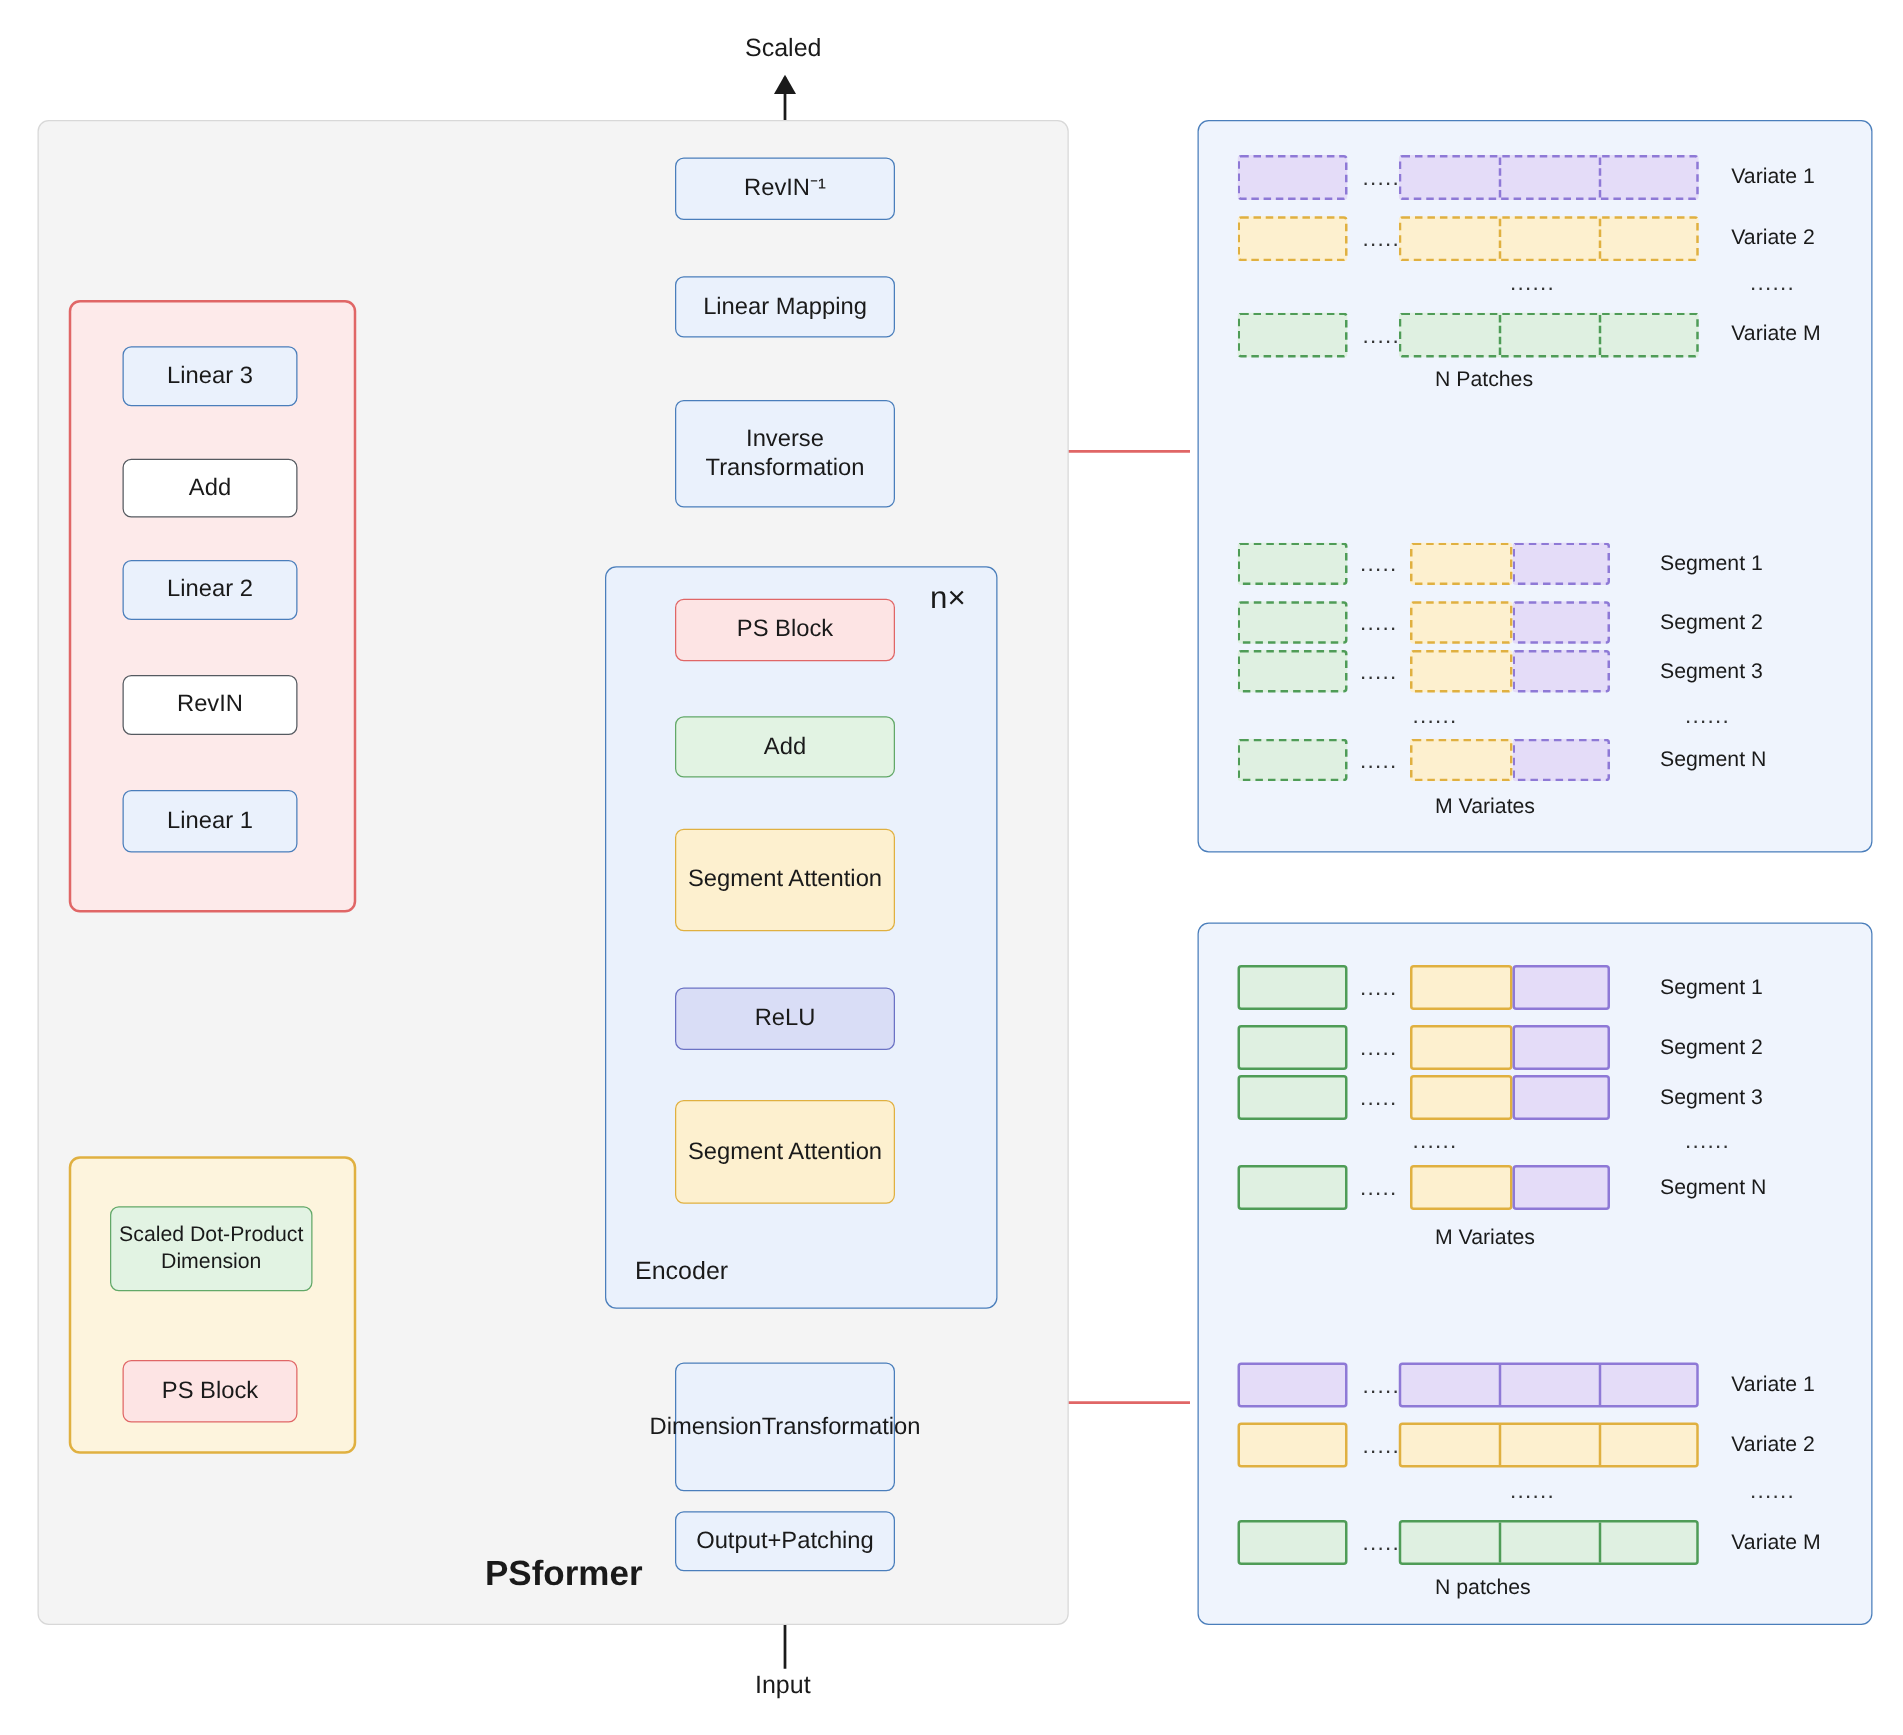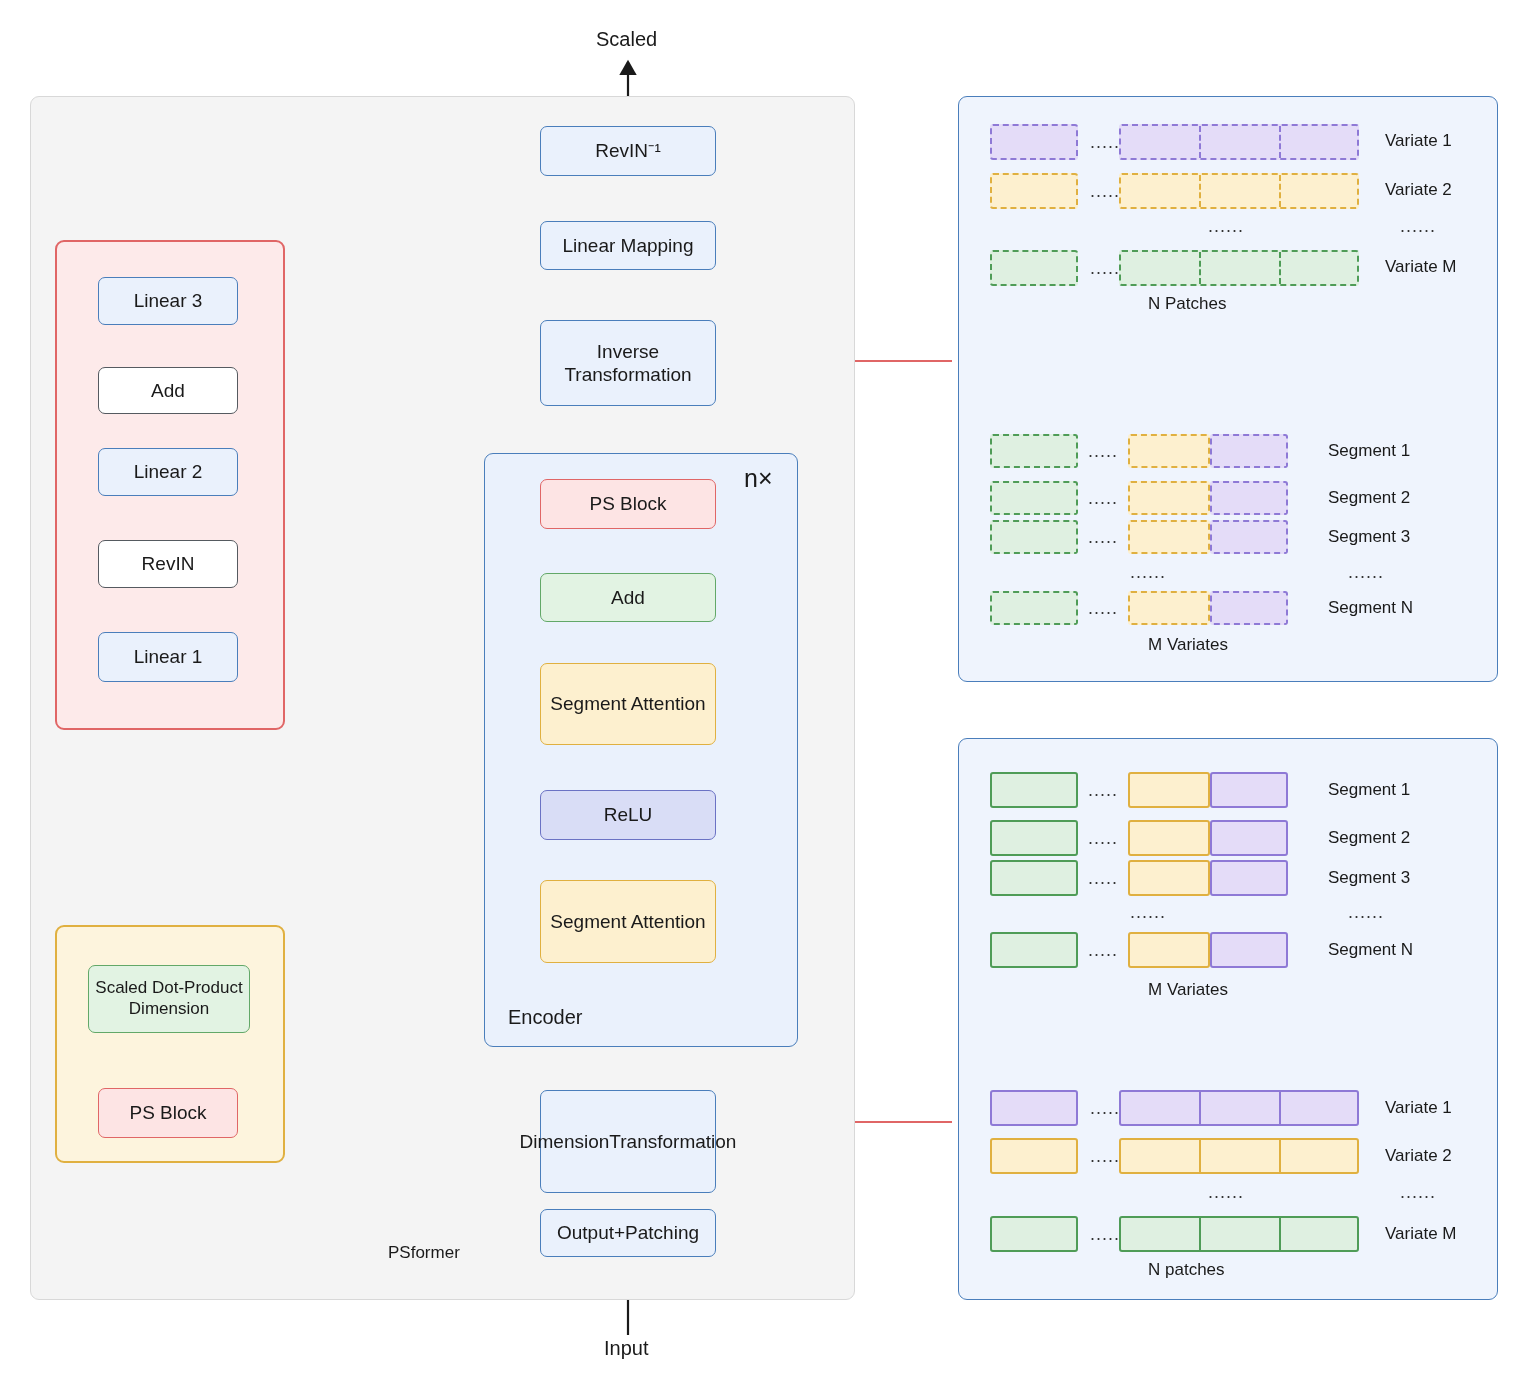--- a/index.html
+++ b/index.html
@@ -42,21 +42,21 @@
   }
   .panel-yellow {
     background:#fdf4dd; border:2px solid #e0b040; border-radius:9px;
   }
   .panel-encoder {
     background:#eaf1fc; border:1.8px solid #4a7ebb; border-radius:9px;
   }
 
   .label { font-size:20px; color:#1a1a1a; white-space:nowrap; }
   .label.sm { font-size:17px; }
-  .title { font-size:17px; color:#1a1a1a; }
+  .title { font-size:28px; color:#1a1a1a;font-weight:bold; }
 
   svg.overlay { position:absolute; left:0; top:0; width:1522px; height:1388px; pointer-events:none; }
 
   
   .strip { border-radius:3px; box-sizing:border-box; }
   .strip.dash { border-style:dashed; border-width:2px; }
   .strip.solid { border-style:solid; border-width:2px; }
   .strip.purple { border-color:#8e79d6; background:#e4dcf8; }
   .strip.yellow { border-color:#e0b040; background:#fdf0cf; }
   .strip.green  { border-color:#4f9c57; background:#dff0e1; }

